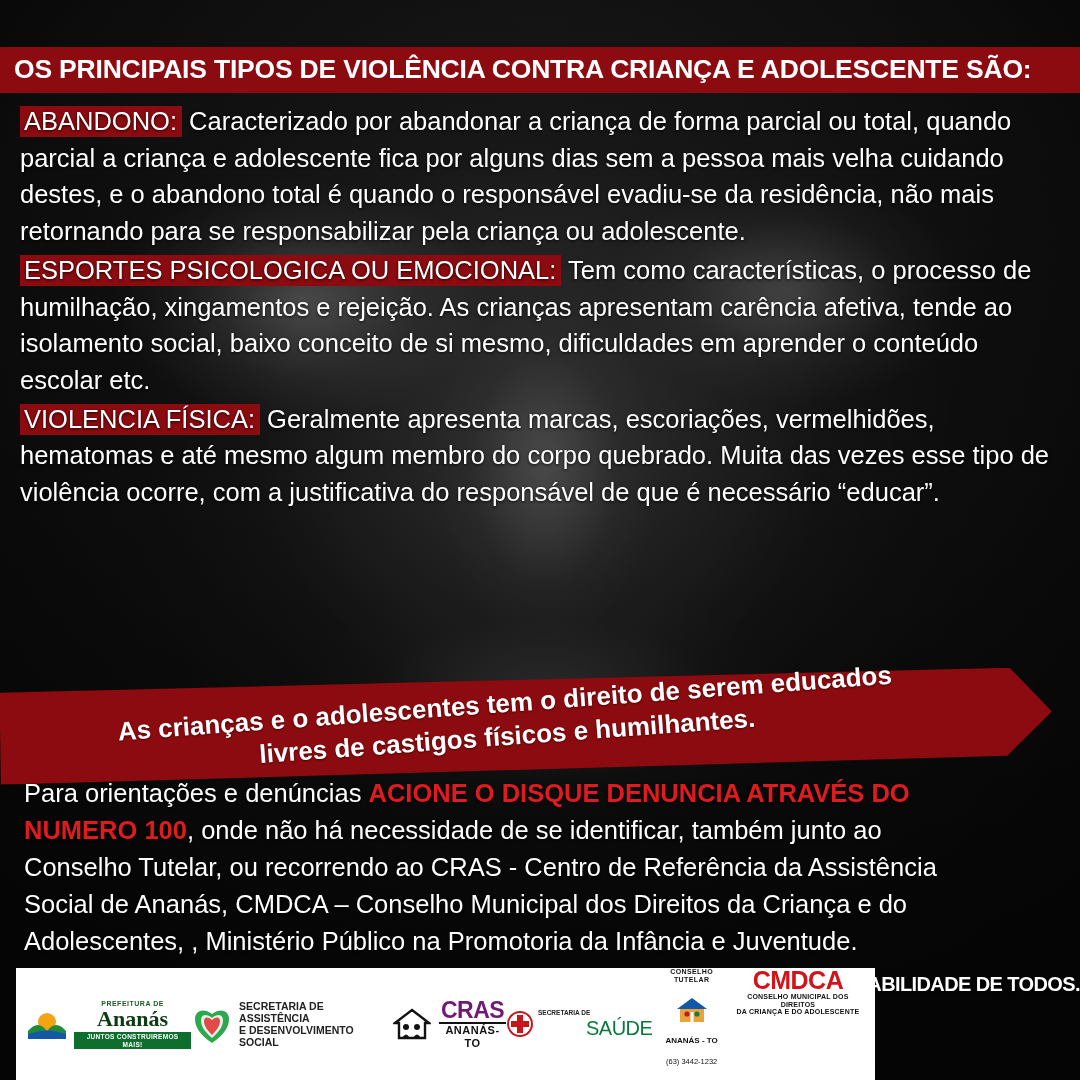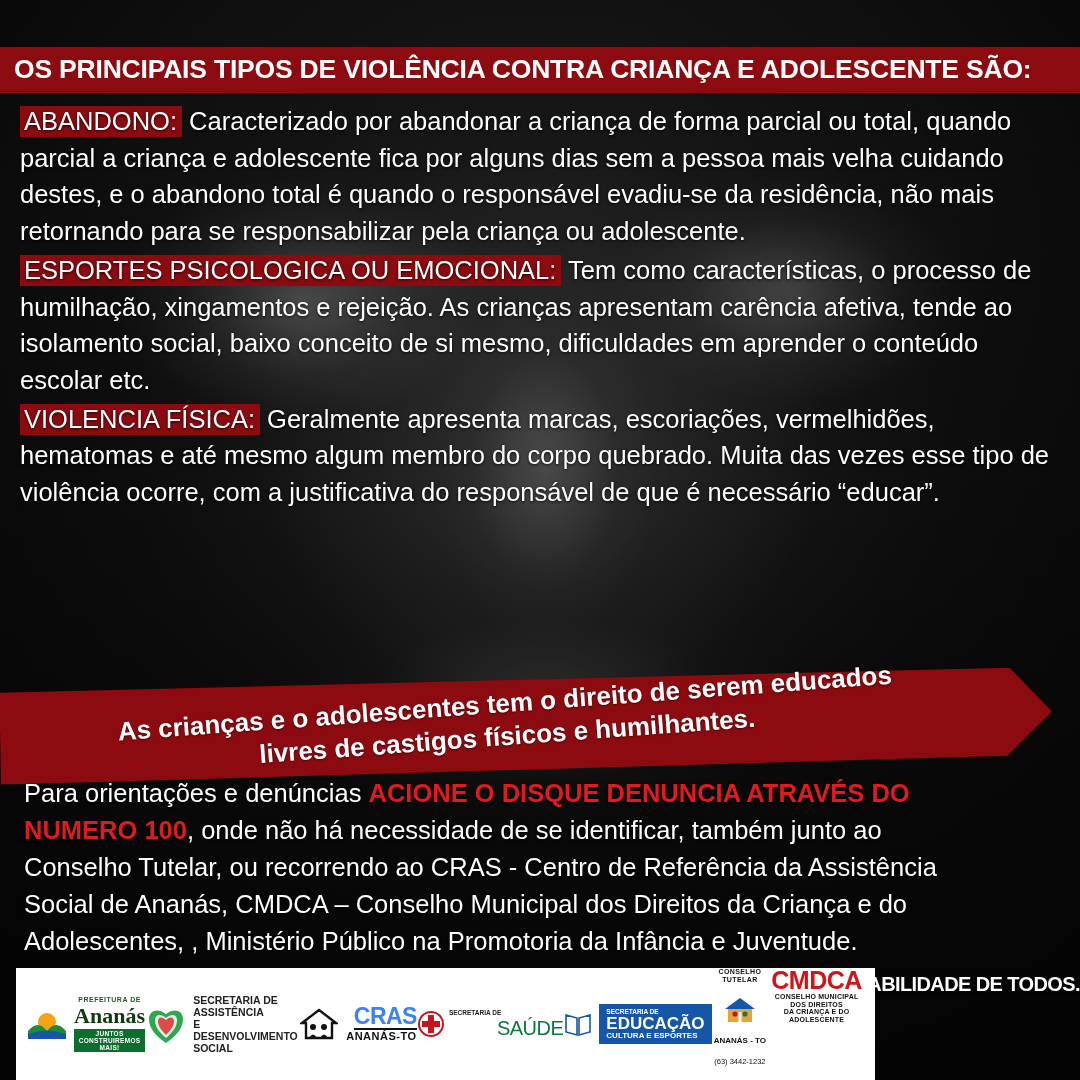--- a/index.html
+++ b/index.html
@@ -184,23 +184,22 @@
     background: #0d6e2e; color: #fff; font-size: 6.5px; font-weight: bold;
     padding: 1px 4px; letter-spacing: 0.3px; margin-top: 2px;
   }
 
   .l2-txt {
     text-align: left; font-size: 10.5px; font-weight: bold; color: #222; line-height: 1.15;
   }
 
   .l3-box { text-align: center; }
   .l3-name {
-    font-size: 23px; font-weight: bold; color: #3b82f6; letter-spacing: -0.5px; line-height: 1;
+    font-size: 23px; font-weight: bold; color: #701a75; letter-spacing: -0.5px; line-height: 1;
     border-bottom: 2px solid #111;
-    margin-left: 8px;
   }
   .l3-sub { font-size: 11px; font-weight: bold; color: #111; letter-spacing: 0.5px; }
 
   .l4-box { display: flex; align-items: center; gap: 4px; }
   .l4-t1 { font-size: 6.5px; font-weight: bold; color: #222; text-align: left; }
   .l4-t2 { font-size: 20px; font-weight: normal; color: #0a7a3c; letter-spacing: -0.5px; margin-left: 48px; }
 
   .l5-box { background: #1457a8; color: #fff; padding: 4px 7px; text-align: left; }
   .l5-t1 { font-size: 6.5px; font-weight: bold; }
   .l5-t2 { font-size: 17px; font-weight: bold; line-height: 1; }
@@ -315,33 +314,20 @@
           <rect x="10" y="4" width="6" height="18" fill="#c7161d"></rect>
           <rect x="4" y="10" width="18" height="6" fill="#c7161d"></rect>
         </svg>
       </span>
       <span style="text-align:left">
         <span class="l4-t1" style="display:block">SECRETARIA DE</span>
         <span class="l4-t2" style="display:block">SAÚDE</span>
       </span>
     </div>
 
-    <div class="logo">
-      <span class="mark" style="width:30px;height:30px">
-        <svg class="svg-ico" width="28" height="26" viewBox="0 0 28 26">
-          <path d="M2 4 L13 7 L13 24 L2 21 Z" fill="#ffffff" stroke="#1457a8" stroke-width="1.6"></path>
-          <path d="M26 4 L15 7 L15 24 L26 21 Z" fill="#ffffff" stroke="#1457a8" stroke-width="1.6"></path>
-        </svg>
-      </span>
-      <span class="l5-box">
-        <span class="l5-t1" style="display:block">SECRETARIA DE</span>
-        <span class="l5-t2" style="display:block">EDUCAÇÃO</span>
-        <span class="l5-t3" style="display:block">CULTURA E ESPORTES</span>
-      </span>
-    </div>
 
     <div class="logo" style="flex-direction:column;gap:12px">
       <span class="l6-t1">CONSELHO TUTELAR</span>
       <span class="mark" style="width:34px;height:30px">
         <svg class="svg-ico" width="34" height="28" viewBox="0 0 34 28">
           <path d="M17 2 L32 13 L2 13 Z" fill="#1457a8"></path>
           <rect x="5" y="13" width="24" height="13" fill="#e8a33d"></rect>
           <circle cx="12" cy="18" r="2.6" fill="#c7161d"></circle>
           <circle cx="22" cy="18" r="2.6" fill="#1b7a3a"></circle>
           <rect x="15.5" y="16" width="3" height="10" fill="#ffffff"></rect>

